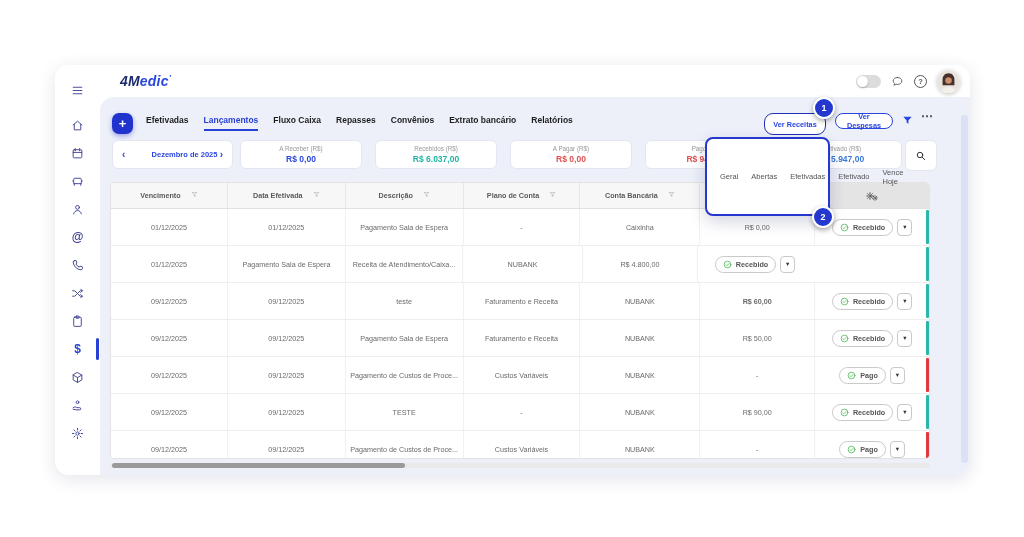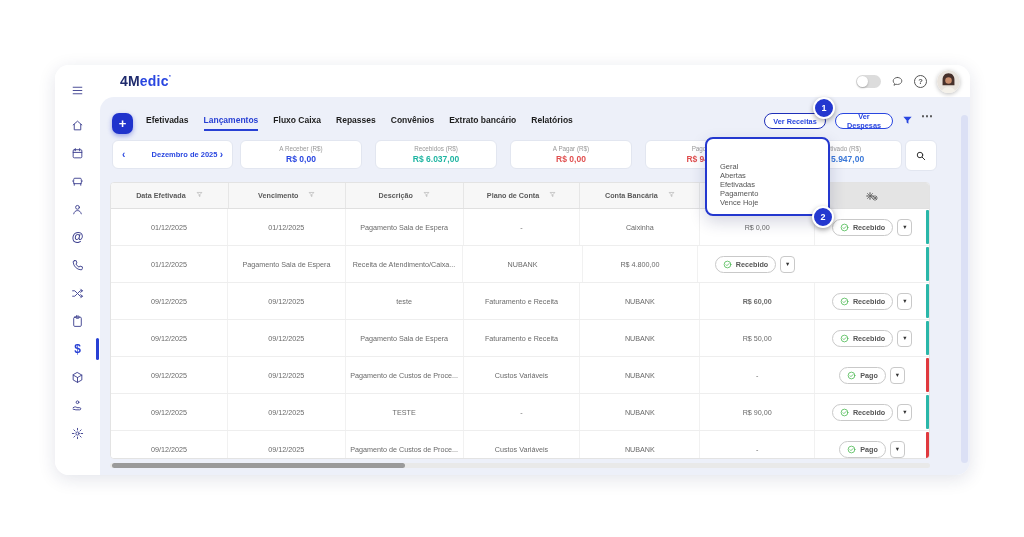--- a/index.html
+++ b/index.html
@@ -10,21 +10,21 @@
   .sidebar{position:absolute;left:0;top:0;width:45px;height:100%;background:#fff;display:flex;flex-direction:column;align-items:center;padding-top:11px;box-sizing:border-box;z-index:3;}
   .sb-item{width:28px;height:28px;display:flex;align-items:center;justify-content:center;color:#3c3f8f;position:relative;cursor:pointer;flex:0 0 auto;}
   .sb-item svg{width:13px;height:13px;fill:none;stroke:currentColor;stroke-width:1.7;stroke-linecap:round;stroke-linejoin:round;}
   .sb-item .tglyph{font-size:12px;font-weight:bold;line-height:1;}
   .sb-item.menu{margin-bottom:7px;}
   .sb-item.active{color:#2840d4;}
   .sb-item.active::after{content:"";position:absolute;right:-7px;top:3px;width:3px;height:22px;background:#2840d4;border-radius:2px;}
 
   
   .topbar{position:absolute;left:45px;top:0;right:0;height:32px;display:flex;align-items:center;background:#fff;z-index:2;}
-  .logo{margin-left:20px;font-size:14px;font-weight:bold;letter-spacing:.2px;cursor:default;}
+  .logo{margin-left:20px;font-size:14px;font-weight:bold;letter-spacing:.2px;cursor:default;font-style:italic;}
   .logo .p1{color:#1e2a6d;}
   .logo .p2{color:#2946e0;}
   .logo .mk{color:#2946e0;font-size:8px;vertical-align:top;}
   .tb-right{margin-left:auto;display:flex;align-items:center;gap:10px;margin-right:10px;}
   .toggle{width:25px;height:13px;border-radius:7px;background:#dcdcdc;position:relative;cursor:pointer;}
   .toggle::after{content:"";position:absolute;left:1px;top:1px;width:11px;height:11px;border-radius:50%;background:#fff;box-shadow:0 1px 2px rgba(0,0,0,.25);}
   .tb-icon{display:flex;align-items:center;cursor:pointer;}
   .tb-icon svg{width:13px;height:13px;fill:none;stroke:#555;stroke-width:1.6;stroke-linecap:round;stroke-linejoin:round;}
   .help{width:11px;height:11px;border:1.3px solid #555;border-radius:50%;font-size:7.5px;color:#555;display:flex;align-items:center;justify-content:center;font-weight:bold;cursor:pointer;}
   .avatar{width:23px;height:23px;border-radius:50%;overflow:hidden;box-shadow:0 1px 4px rgba(0,0,0,.25);cursor:pointer;}
@@ -33,21 +33,21 @@
   
   .content{position:absolute;left:45px;top:32px;right:0;bottom:0;background:#edf0f9;border-radius:14px 0 0 0;}
   .content > *{position:absolute;}
 
   .plus-btn{left:12px;top:16px;width:21px;height:21px;background:#2033cc;border-radius:7px;color:#fff;font-size:13px;font-weight:bold;display:flex;align-items:center;justify-content:center;cursor:pointer;box-shadow:0 2px 5px rgba(32,51,204,.4);}
   .tabs{left:46px;top:18px;display:flex;gap:15px;align-items:flex-start;}
   .tab{font-size:8.5px;font-weight:bold;color:#1d1d1d;padding-bottom:4px;cursor:pointer;white-space:nowrap;}
   .tab.active{color:#2840d4;border-bottom:2px solid #2840d4;}
 
   .pill-btn{border:1.5px solid #2946e0;border-radius:9px;color:#2946e0;font-size:7.3px;font-weight:bold;display:flex;align-items:center;justify-content:center;background:#fff;cursor:pointer;box-sizing:border-box;}
-  .btn-receitas{left:664px;top:16px;width:62px;height:16px;border-width:1.8px;border-color:#1e2fb8;}
+  .btn-receitas{left:664px;top:16px;width:62px;height:22px;border-width:1.8px;border-color:#1e2fb8;}
   .btn-despesas{left:735px;top:16px;width:58px;height:16px;}
   .funnel-btn{left:802px;top:18px;cursor:pointer;display:flex;}
   .funnel-btn svg{width:11px;height:11px;fill:#2946e0;}
   .dots{left:821px;top:12px;font-size:12px;color:#444;font-weight:bold;letter-spacing:1px;cursor:pointer;}
 
   .badge{width:18px;height:18px;border-radius:50%;background:#2438cf;border:2px solid #fff;color:#fff;font-size:9px;font-weight:bold;display:flex;align-items:center;justify-content:center;box-shadow:0 2px 5px rgba(0,0,0,.35);box-sizing:content-box;z-index:7;}
   .badge1{left:713px;top:0px;}
   .badge2{left:712px;top:109px;}
 
   .period-card{left:12px;top:43px;width:121px;height:29px;background:#fff;border:1px solid #e2e6f0;border-radius:6px;display:flex;align-items:center;justify-content:space-between;padding:0 9px;box-sizing:border-box;}
@@ -76,21 +76,21 @@
   .status-pill{height:17px;padding:0 7px;border:1.2px solid #c9c9c9;border-radius:12px;display:flex;align-items:center;gap:4px;background:#fff;cursor:pointer;box-sizing:border-box;}
   .status-pill svg{width:9px;height:9px;stroke:#43b649;fill:none;stroke-width:2;stroke-linecap:round;stroke-linejoin:round;}
   .status-label{font-size:7.2px;color:#555;font-weight:bold;}
   .caret-btn{width:15px;height:17px;border:1.2px solid #c9c9c9;border-radius:4px;background:#fff;display:flex;align-items:center;justify-content:center;font-size:6.5px;color:#333;cursor:pointer;box-sizing:border-box;}
 
   .hscroll{left:10px;top:366px;width:820px;height:5px;background:#e9e9e9;border-radius:3px;cursor:pointer;}
   .hthumb{position:absolute;left:2px;top:0;width:293px;height:5px;background:#9a9a9a;border-radius:3px;}
   .vscroll{right:2px;top:18px;width:7px;height:348px;background:#dbe0f5;border-radius:4px;cursor:pointer;}
 
   
-  .dropdown{left:605px;top:40px;width:125px;height:79px;background:#fff;border:2px solid #2438cf;border-radius:8px;box-shadow:0 6px 16px rgba(20,30,90,.18);padding:23px 0;box-sizing:border-box;z-index:6;display:flex;flex-direction:column;justify-content:space-between;}
+  .dropdown{left:605px;top:40px;width:125px;height:79px;background:#fff;border:2px solid #2438cf;border-radius:8px;box-shadow:0 6px 16px rgba(20,30,90,.18);padding:23px 0;box-sizing:border-box;z-index:6;display:flex;justify-content:space-between;}
   .dd-item{flex:1;display:flex;align-items:center;padding-left:13px;font-size:7.5px;color:#555;cursor:pointer;}
 </style>
 </head>
 <body>
 
 <div class="app">
 
   <aside class="sidebar">
       <div class="sb-item menu">
         <svg viewBox="0 0 24 24">
@@ -236,28 +236,28 @@
 
     <div class="search-btn">
       <svg viewBox="0 0 24 24">
           <circle cx="10" cy="10" r="5.5"></circle>
           <path d="M14.5 14.5L19.5 19.5"></path>
         </svg>
     </div>
 
     <div class="table">
       <div class="thead">
-          <div class="th" style="width: 118px;">
-            <span>Data Efetivada</span>
+          <div class="th" style="width: 117px;">
+            <span>Vencimento</span>
             <span class="filter-ic"><svg viewBox="0 0 24 24">
                 <path d="M4 5h16l-6.5 7.5V19l-3-1.8v-4.7z"></path>
               </svg></span>
           </div>
-          <div class="th" style="width: 117px;">
-            <span>Vencimento</span>
+          <div class="th" style="width: 118px;">
+            <span>Data Efetivada</span>
             <span class="filter-ic"><svg viewBox="0 0 24 24">
                 <path d="M4 5h16l-6.5 7.5V19l-3-1.8v-4.7z"></path>
               </svg></span>
           </div>
           <div class="th" style="width: 118px;">
             <span>Descrição</span>
             <span class="filter-ic"><svg viewBox="0 0 24 24">
                 <path d="M4 5h16l-6.5 7.5V19l-3-1.8v-4.7z"></path>
               </svg></span>
           </div>
@@ -425,19 +425,19 @@
 
     <div class="hscroll">
         <div class="hthumb"></div>
       </div>
     <div class="vscroll"></div>
 
     <div class="dropdown">
         <div class="dd-item">Geral</div>
         <div class="dd-item">Abertas</div>
         <div class="dd-item">Efetivadas</div>
-        <div class="dd-item">Pagamento</div>
+        <div class="dd-item">Efetivado</div>
         <div class="dd-item">Vence Hoje</div>
       </div>
     <div class="badge badge2">2</div>
 
   </main>
 </div>
 
 </body></html>

